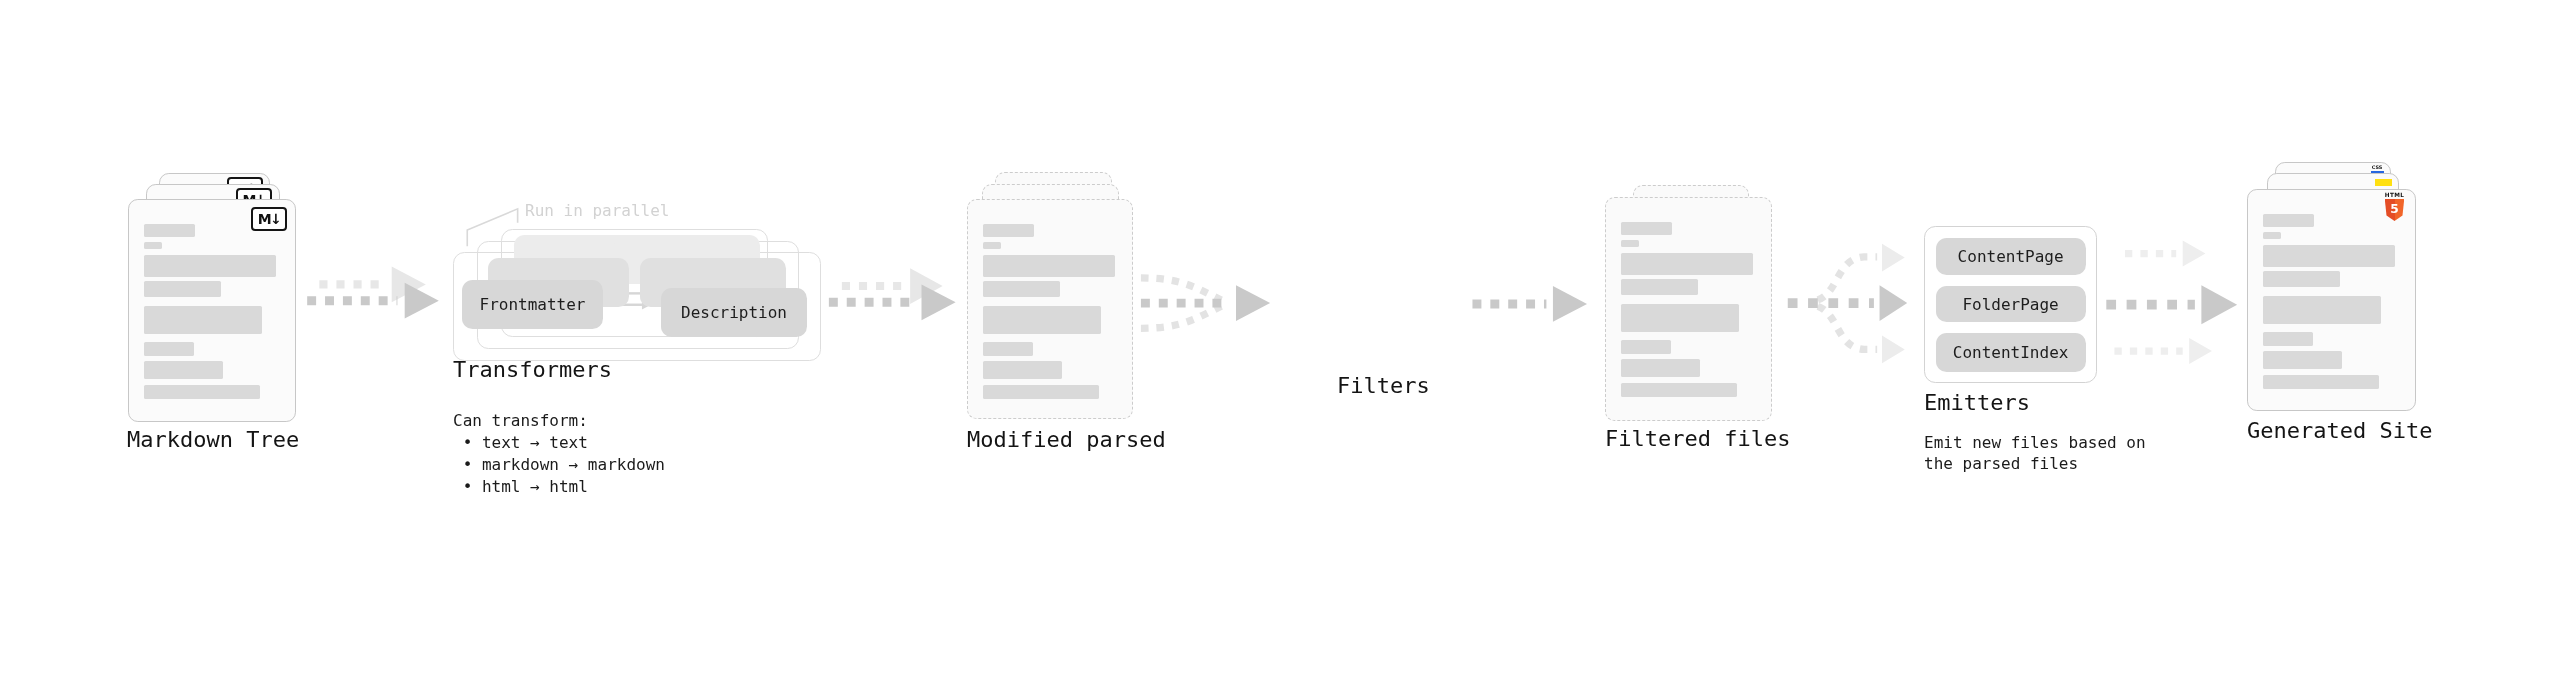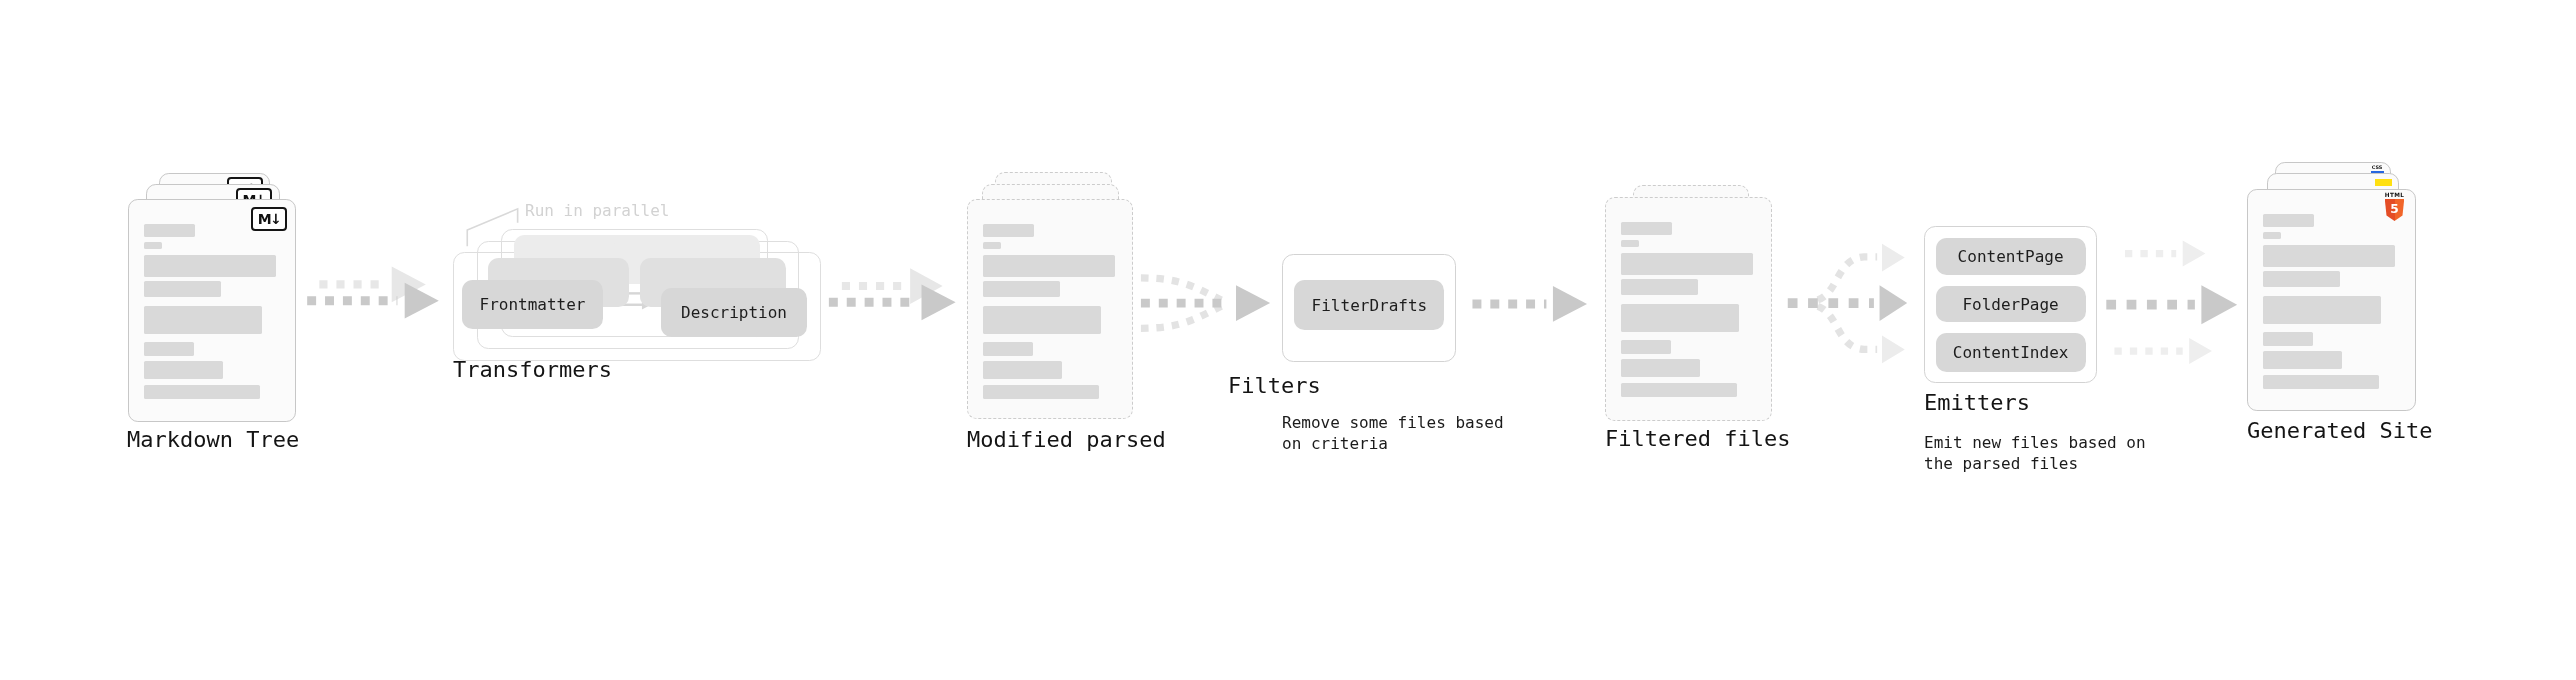--- a/index.html
+++ b/index.html
@@ -153,45 +153,44 @@
   <div class="sheet" style="left:453px;top:252px;width:366px;height:107px"></div>
 
   <div class="pill ghost3" style="left:514px;top:235px;width:141px;height:49px"></div>
   <div class="pill ghost3" style="left:614px;top:235px;width:146px;height:49px"></div>
   <div class="pill ghost2" style="left:488px;top:258px;width:141px;height:49px"></div>
   <div class="pill ghost2" style="left:640px;top:258px;width:146px;height:49px"></div>
   <div class="pill main" style="left:462px;top:280px;width:141px;height:49px">Frontmatter</div>
   <div class="pill main" style="left:661px;top:288px;width:146px;height:49px">Description</div>
 
   <div class="title" style="left:453px;top:357px">Transformers</div>
+  <div class="caption" style="left:453px;top:410px;line-height:22px">
+    <div>Can transform:</div>
+    <div> • text → text</div>
+    <div> • markdown → markdown</div>
+    <div> • html → html</div>
+  </div>
 
   <div class="card dashed" style="left:995px;top:172px;width:115px;height:218px"></div>
   <div class="card dashed" style="left:982px;top:184px;width:135px;height:218px"></div>
   <div class="card dashed" style="left:967px;top:199px;width:164px;height:218px">
     <div data-skeleton="">
         <i style="left: 15.4px; top: 24.4px; width: 51px; height: 12.2px;"></i>
         <i style="left: 15.4px; top: 42px; width: 18px; height: 6.5px;"></i>
         <i style="left: 15.4px; top: 55px; width: 132px; height: 22px;"></i>
         <i style="left: 15.4px; top: 81px; width: 77px; height: 16.3px;"></i>
         <i style="left: 15.4px; top: 106px; width: 118px; height: 28.4px;"></i>
         <i style="left: 15.4px; top: 142px; width: 50px; height: 14px;"></i>
         <i style="left: 15.4px; top: 161px; width: 79px; height: 18px;"></i>
         <i style="left: 15.4px; top: 185px; width: 116px; height: 14px;"></i>
       </div>
   </div>
   <div class="title" style="left:967px;top:427px">Modified parsed</div>
 
-  <div class="obox" style="left:1282px;top:254px;width:172px;height:106px">
-    <div class="pill main" style="left:11.4px;top:25px;width:150px;height:50px">FilterDrafts</div>
-  </div>
-  <div class="title" style="left:1228px;top:373px">Filters</div>
-  <div class="caption" style="left:1282px;top:412px">
-    <div>Remove some files based</div>
-    <div>on criteria</div>
-  </div>
+  <div class="title" style="left:1337px;top:373px">Filters</div>
 
   <div class="card dashed" style="left:1633px;top:185px;width:114px;height:219px"></div>
   <div class="card dashed" style="left:1605px;top:197px;width:165px;height:222px">
     <div data-skeleton="">
         <i style="left: 15.4px; top: 24.4px; width: 51px; height: 12.2px;"></i>
         <i style="left: 15.4px; top: 42px; width: 18px; height: 6.5px;"></i>
         <i style="left: 15.4px; top: 55px; width: 132px; height: 22px;"></i>
         <i style="left: 15.4px; top: 81px; width: 77px; height: 16.3px;"></i>
         <i style="left: 15.4px; top: 106px; width: 118px; height: 28.4px;"></i>
         <i style="left: 15.4px; top: 142px; width: 50px; height: 14px;"></i>

